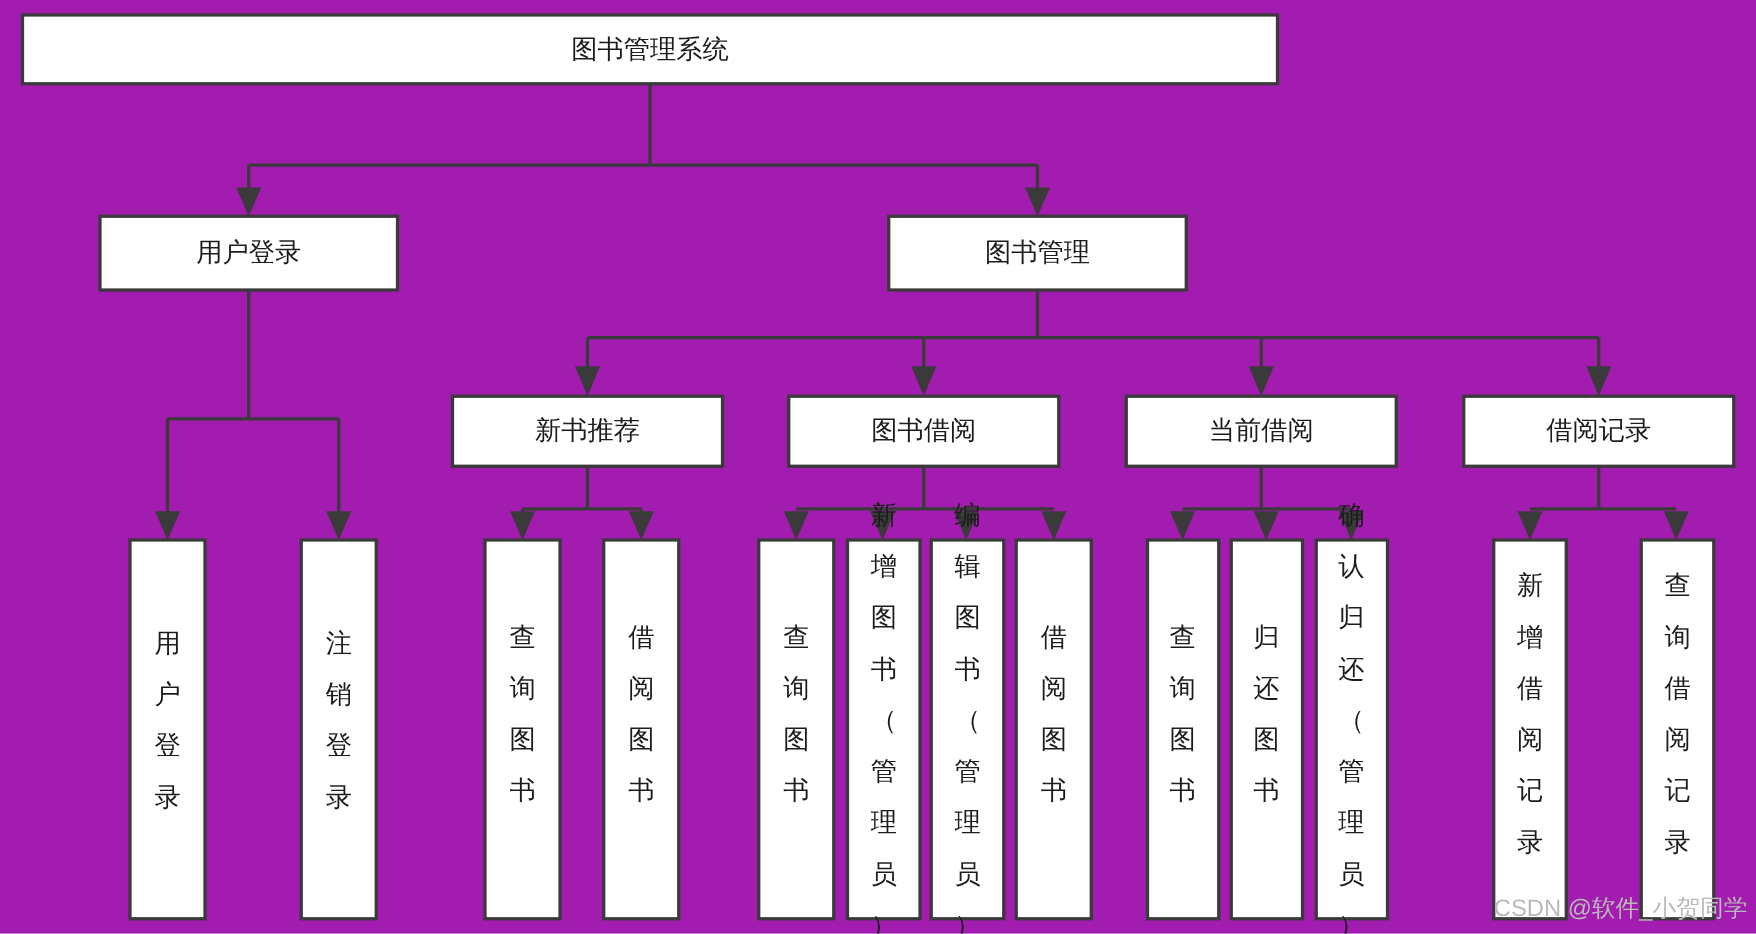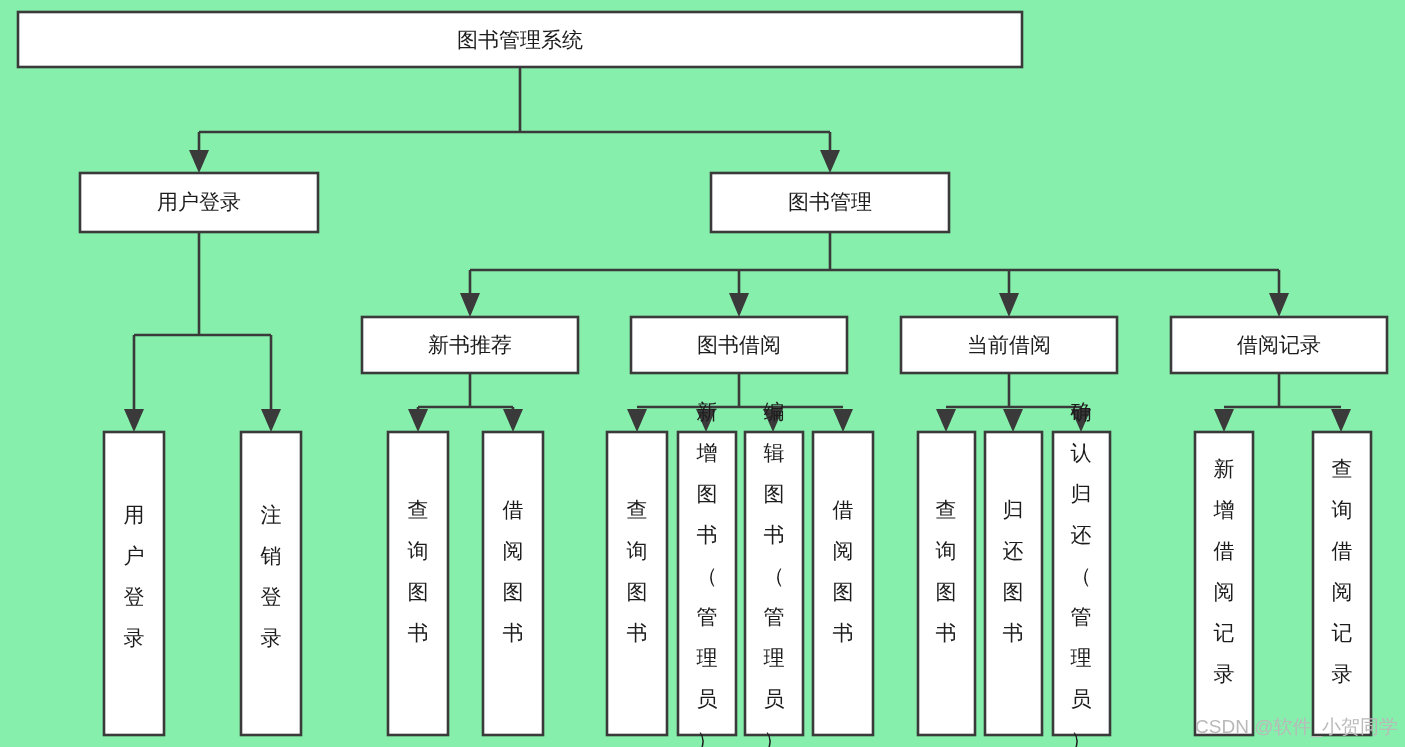--- a/index.html
+++ b/index.html
@@ -8,21 +8,21 @@
     padding: 0;
     background: #ffffff;
   }
   body {
     font-family: "Liberation Sans", "DejaVu Sans", sans-serif;
   }
   #diagram-root {
     position: relative;
     width: 1405px;
     height: 747px;
-    background: #86efac;
+    background: #a21caf;
     overflow: hidden;
   }
   svg.diagram-canvas {
     position: absolute;
     left: 0;
     top: 0;
     width: 1405px;
     height: 747px;
     display: block;
   }

